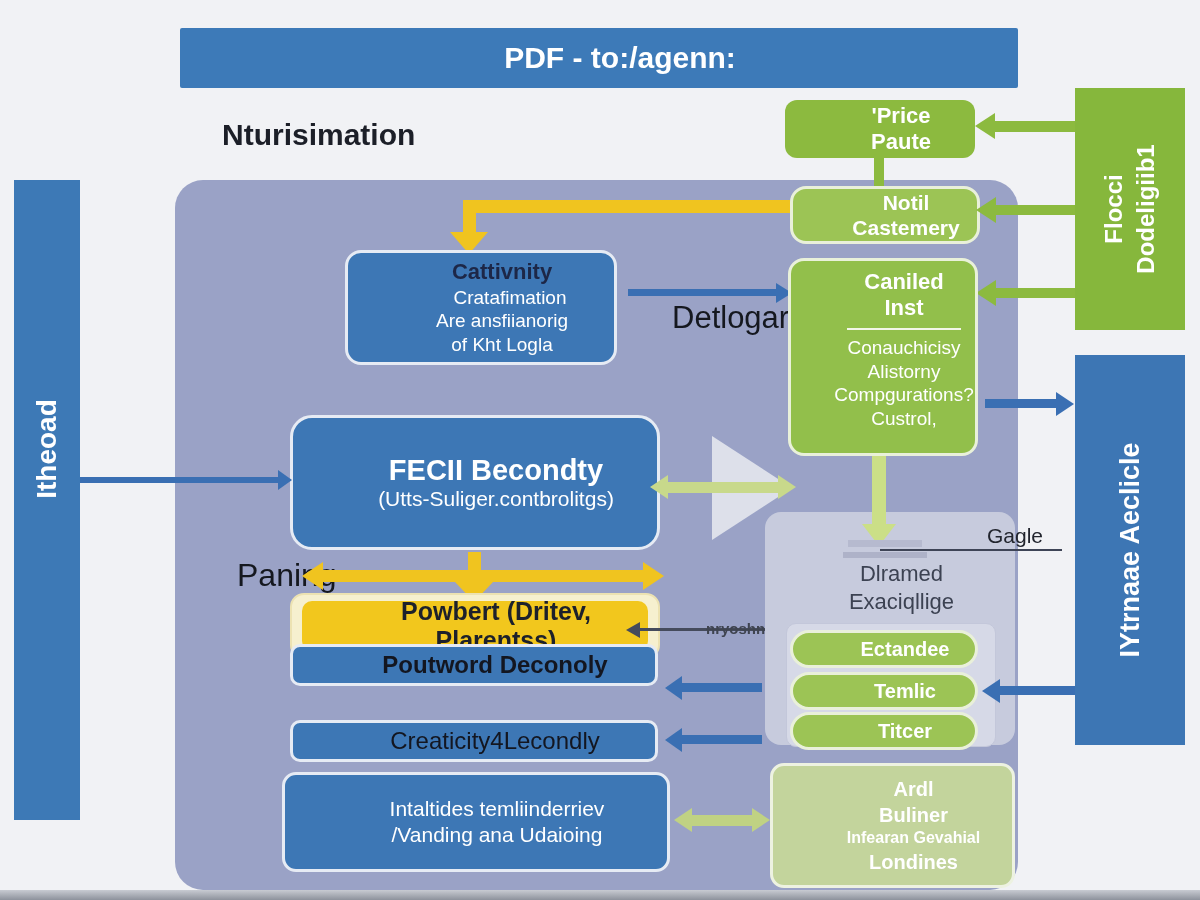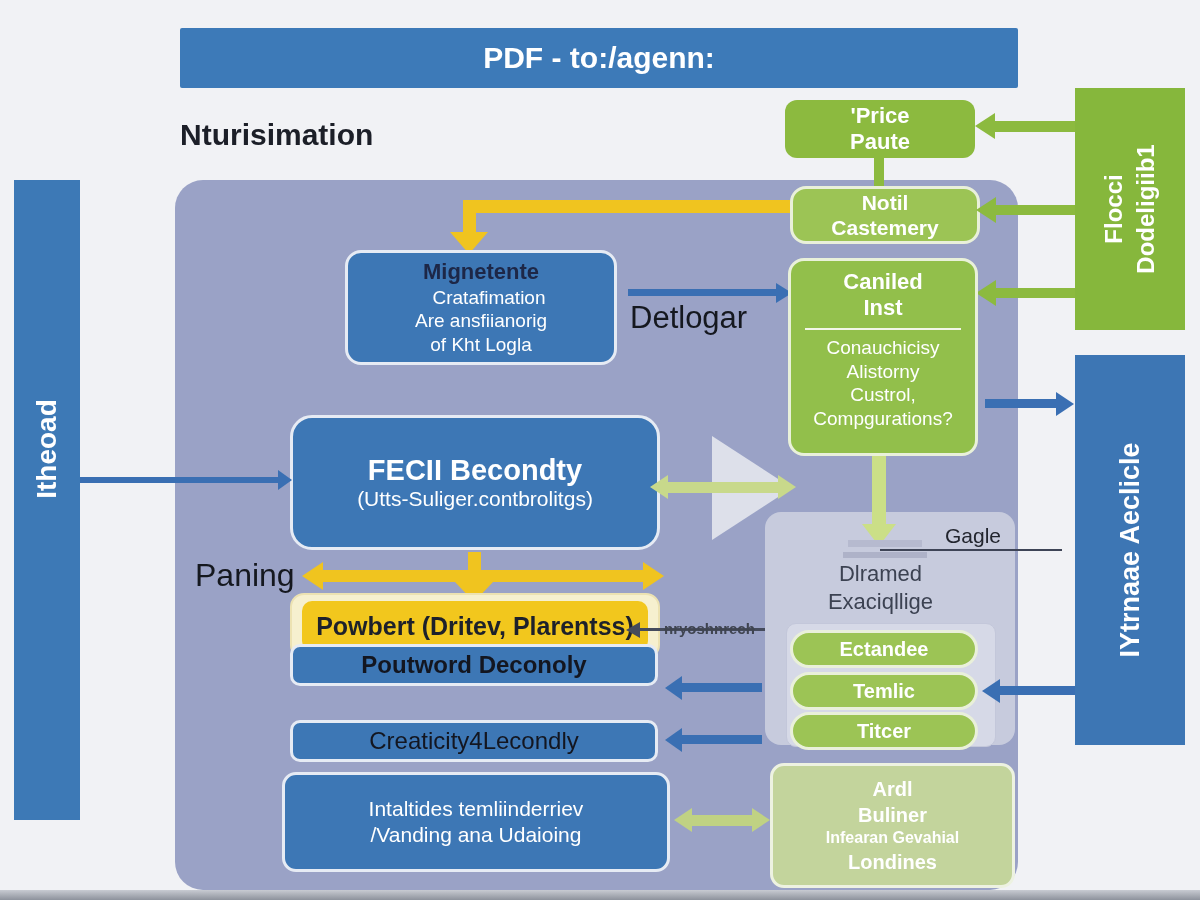--- a/index.html
+++ b/index.html
@@ -2,21 +2,21 @@
 <html><head>
 <meta charset="utf-8">
 <style>
   * { margin:0; padding:0; box-sizing:border-box; }
   html,body { background:#e9ebef; }
   #canvas {
     position:relative; width:1200px; height:900px; overflow:hidden;
     background:#f1f2f5;
     font-family:"Liberation Sans","DejaVu Sans",sans-serif;
   }
-  .abs { position:absolute; }
+  .abs { position:absolute;padding-left:42px; }
   .flexc { display:flex; align-items:center; justify-content:center; text-align:center; }
   .col { flex-direction:column; }
 
   
   .main-panel { background:#9aa2c6; border-radius:28px; }
   .gray-panel { background:#c7cbdd; border-radius:16px; }
   .server-box { background:#d6d9e7; border:1px solid #c3c7da; border-radius:10px; }
 
   
   .bluebox { background:#3d77b5; border:3px solid #e6ebf4; border-radius:16px; color:#fff; }
@@ -86,38 +86,38 @@
   </div>
 
   <div class="bar greenarrow" style="left:995px; top:121px; width:80px; height:11px;"></div>
   <div class="tri" style="left:975px; top:113px; border-top:13px solid transparent; border-bottom:13px solid transparent; border-right:20px solid #8cba3f;"></div>
   <div class="bar greenarrow" style="left:995px; top:205px; width:80px; height:10px;"></div>
   <div class="tri" style="left:976px; top:197px; border-top:13px solid transparent; border-bottom:13px solid transparent; border-right:20px solid #8cba3f;"></div>
   <div class="bar greenarrow" style="left:995px; top:288px; width:80px; height:10px;"></div>
   <div class="tri" style="left:976px; top:280px; border-top:13px solid transparent; border-bottom:13px solid transparent; border-right:20px solid #8cba3f;"></div>
 
   <div class="abs flexc col bluebox" style="left:345px; top:250px; width:272px; height:115px; line-height:1.22;">
-    <div style="font-weight:bold; font-size:22px; color:#1d2747;">Mignetente</div>
+    <div style="font-weight:bold; font-size:22px; color:#1d2747;">Cattivnity</div>
     <div style="font-size:19px;margin-left:16px;">Cratafimation</div>
     <div style="font-size:19px;">Are ansfiianorig</div>
     <div style="font-size:19px;">of Kht Logla</div>
   </div>
 
   <div class="bar bluearrow" style="left:628px; top:289px; width:150px; height:7px;"></div>
   <div class="tri" style="left:776px; top:283px; border-top:10px solid transparent; border-bottom:10px solid transparent; border-left:16px solid #3a6fb3;"></div>
   <div class="abs" style="left:630px; top:300px; font-size:31px; font-weight:500; color:#15181f;">Detlogar</div>
 
   <div class="abs green-caniled" style="left:788px; top:258px; width:190px; height:198px; padding-top:8px; text-align:center;">
     <div style="font-weight:bold; font-size:22px; line-height:1.2;">Caniled</div>
     <div style="font-weight:bold; font-size:22px; line-height:1.2;">Inst</div>
     <hr class="divider-line">
     <div style="font-size:19px; line-height:1.25;">Conauchicisy</div>
     <div style="font-size:19px; line-height:1.25;">Alistorny</div>
+    <div style="font-size:19px; line-height:1.25;">Compgurations?</div>
     <div style="font-size:19px; line-height:1.25;">Custrol,</div>
-    <div style="font-size:19px; line-height:1.25;">Compgurations?</div>
   </div>
 
   <div class="bar bluearrow" style="left:985px; top:399px; width:73px; height:9px;"></div>
   <div class="tri" style="left:1056px; top:392px; border-top:12px solid transparent; border-bottom:12px solid transparent; border-left:18px solid #3a6fb3;"></div>
 
   <div class="abs flexc col bluebox" style="left:290px; top:415px; width:370px; height:135px; border-radius:22px;">
     <div style="font-weight:bold; font-size:29px;">FECII Becondty</div>
     <div style="font-size:21px;">(Utts-Suliger.contbrolitgs)</div>
   </div>
 

